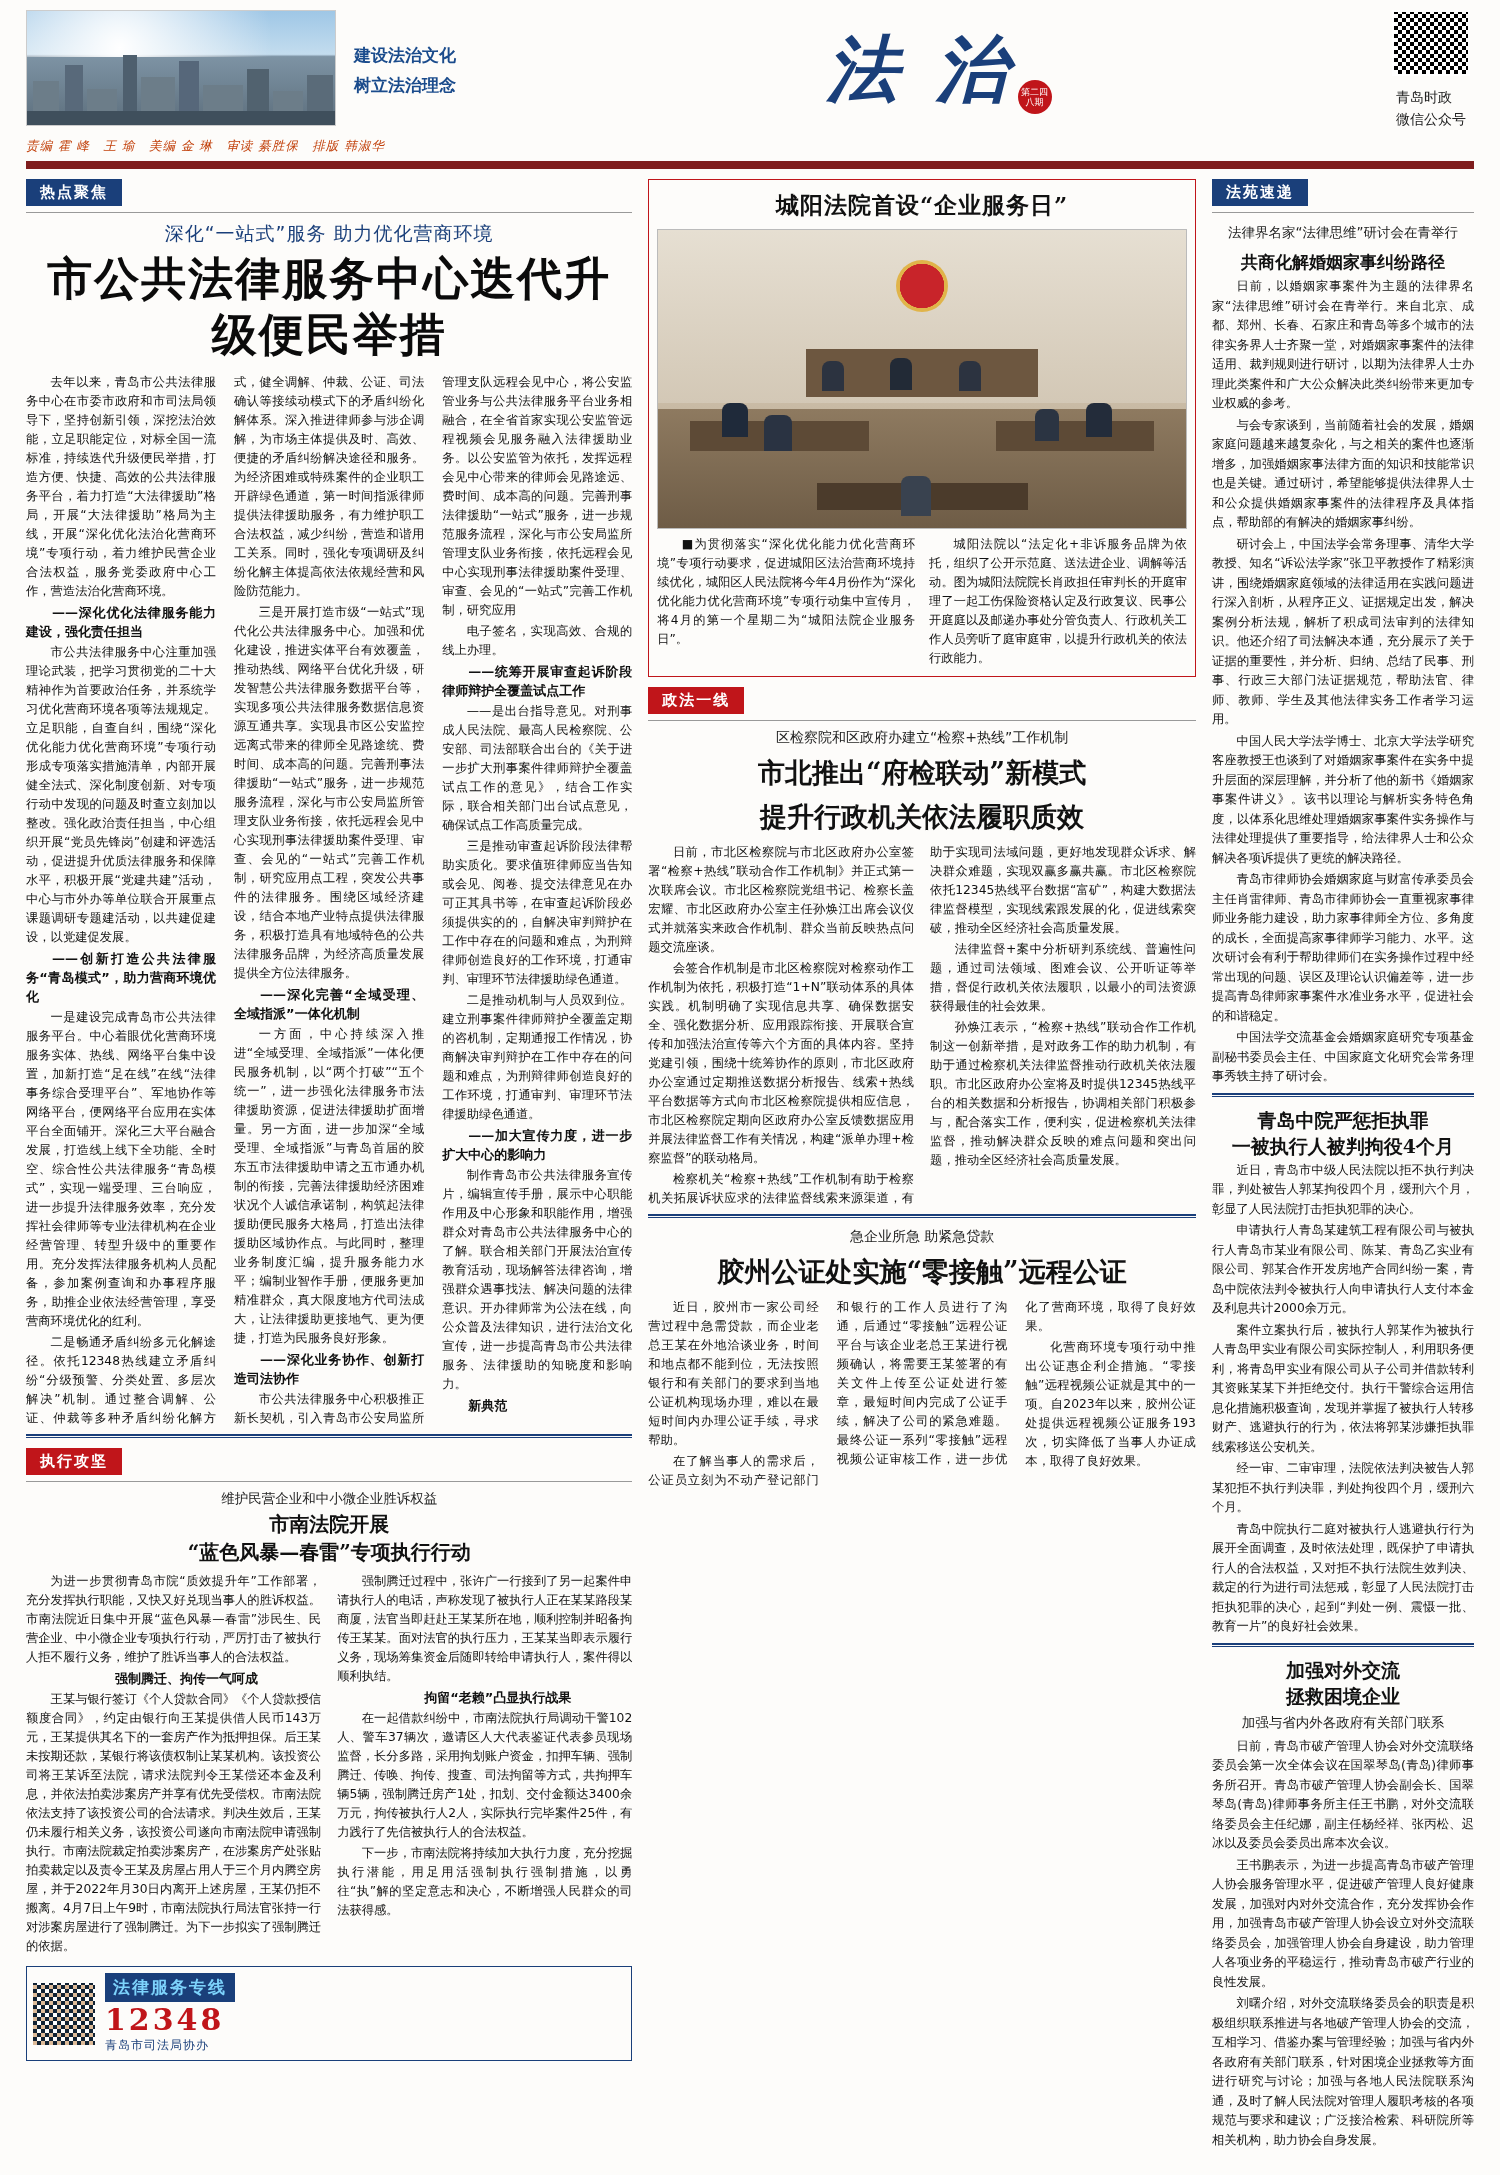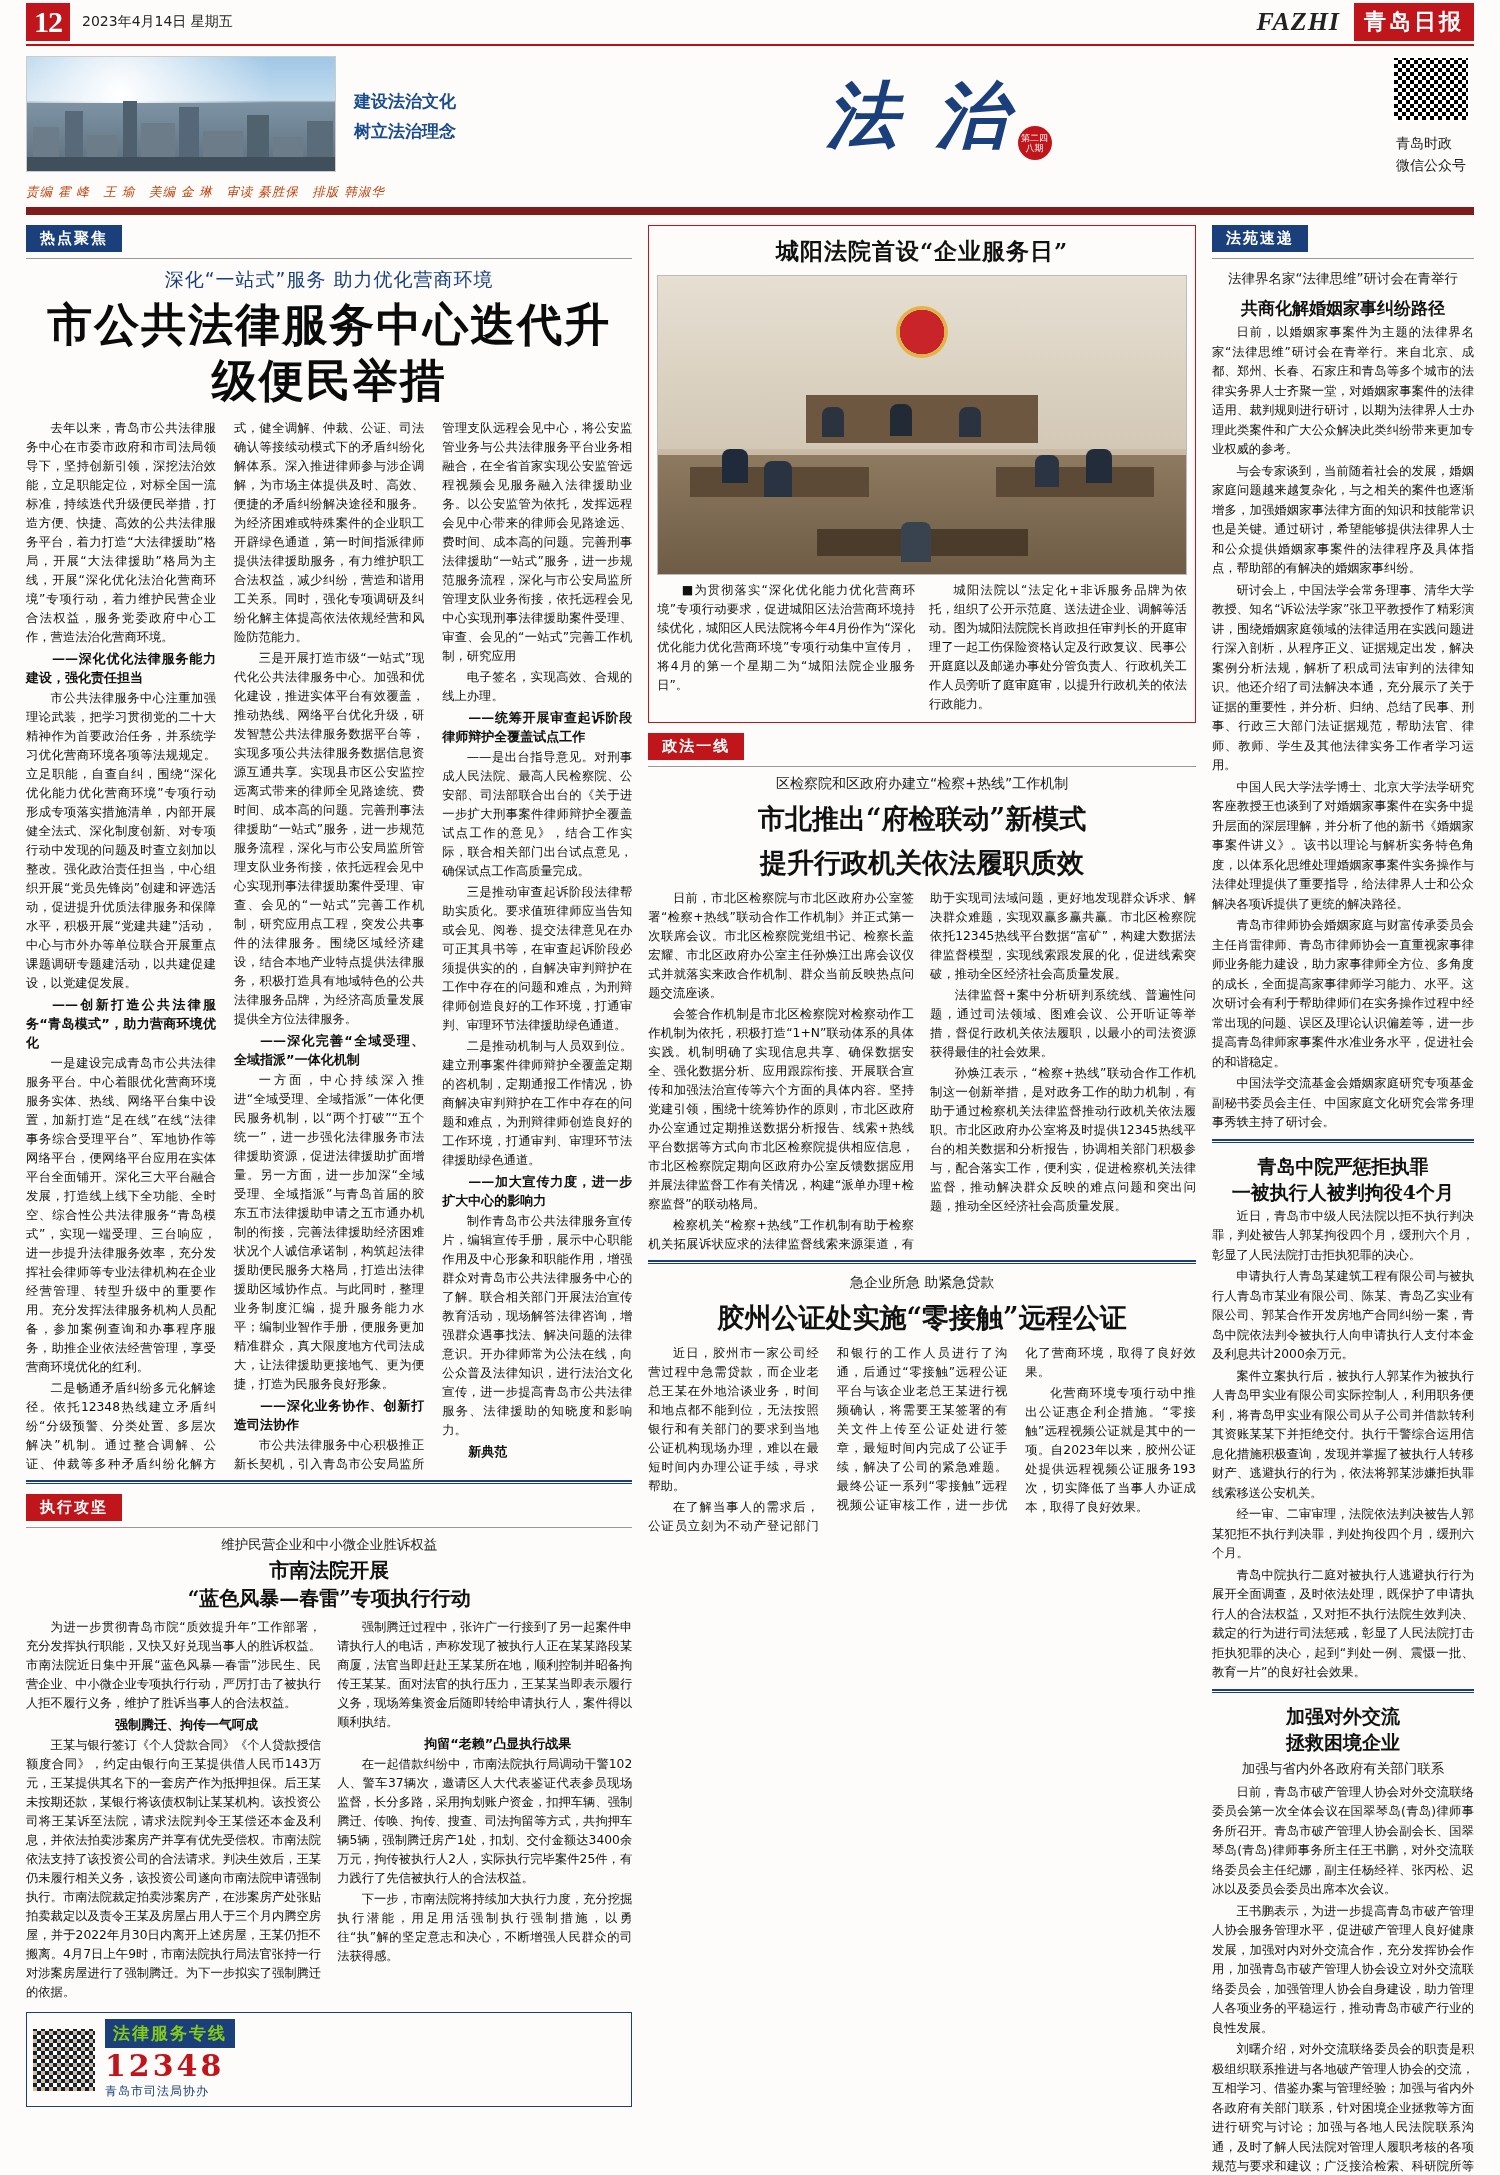--- a/index.html
+++ b/index.html
@@ -130,37 +130,29 @@
 
   .m-title { text-align:center; font-family:"DejaVu Serif", serif; font-weight:bold; font-size:27px; line-height:44px; margin:4px 0 4px;}
   .m-kicker { text-align:center; font-size:14px; color:#222; margin:6px 0 2px;}
 
   
   .hotline {
     display:flex; align-items:center; gap:10px; margin-top:10px; border:1px solid #1a3f7a; padding:6px;
   }
   .hotline .qr2 { width:62px;height:62px;background:repeating-linear-gradient(0deg,#123 0 4px,#fff 4px 8px),repeating-linear-gradient(90deg,#123 0 4px,#fff 4px 8px); background-blend-mode:difference;background-color:#fff;}
   .hotline .txt { flex:1; }
-  .hotline .t1 { background:#1a3f7a; color:#84cc16; font-size:17px; font-weight:bold; padding:3px 8px; letter-spacing:2px; display:inline-block;}
+  .hotline .t1 { background:#1a3f7a; color:#7dd3fc; font-size:17px; font-weight:bold; padding:3px 8px; letter-spacing:2px; display:inline-block;}
   .hotline .t2 { font-size:30px; font-weight:bold; color:#c0151a; font-family:"DejaVu Serif",serif; letter-spacing:3px;}
   .hotline .t3 { font-size:12px; color:#1a3f7a; letter-spacing:1px;}
 </style>
 </head>
 <body>
 
 <div class="page">
 
-  <div class="masthead">
-    <div class="pagenum">12</div>
-    <div class="issue-date">2023年4月14日 星期五</div>
-    <div class="masthead-right">
-      <div class="fazhi-pin">FAZHI</div>
-      <div class="qdrb">青岛日报</div>
-    </div>
-  </div>
 
   <div class="banner">
     <div class="banner-photo">
       <div class="sky-glow"></div>
       <div class="bld" style="left:6px;width:26px;height:44px"></div>
       <div class="bld" style="left:38px;width:18px;height:60px;background:#58697a"></div>
       <div class="bld" style="left:60px;width:30px;height:36px"></div>
       <div class="bld" style="left:96px;width:14px;height:70px;background:#4e5f6e"></div>
       <div class="bld" style="left:114px;width:34px;height:48px"></div>
       <div class="bld" style="left:152px;width:20px;height:64px;background:#56677a"></div>

